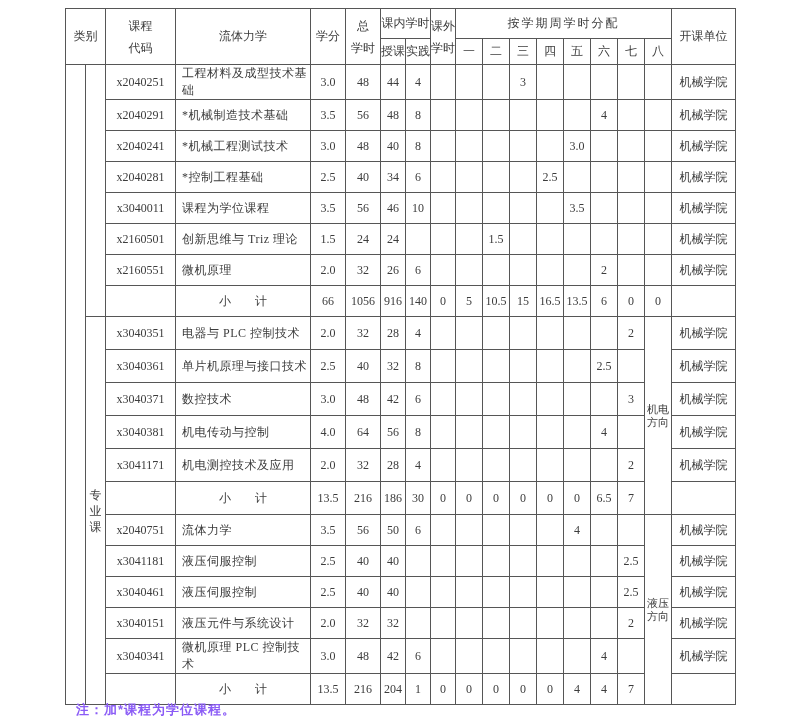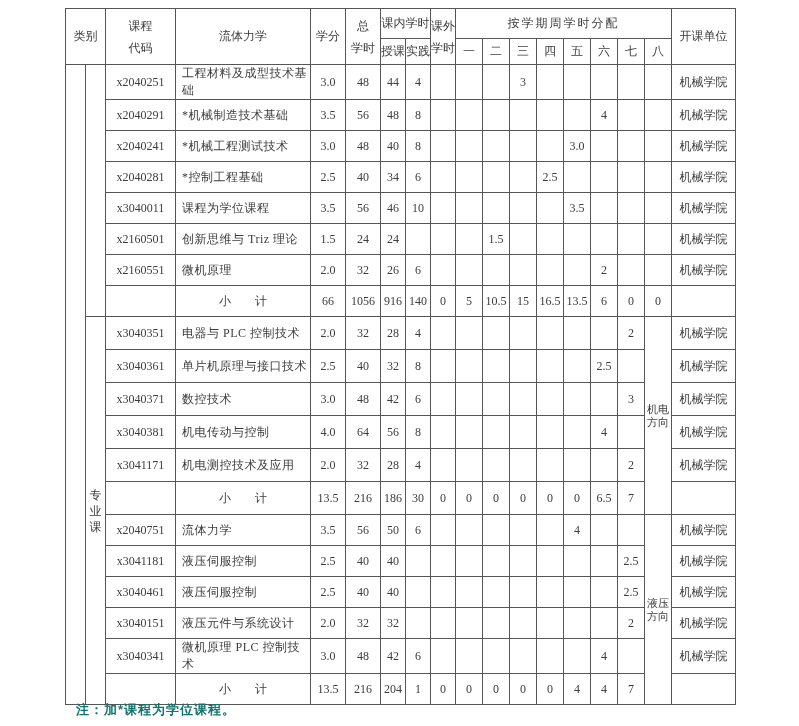--- a/index.html
+++ b/index.html
@@ -11,21 +11,21 @@
   .h1{height:30px}
   .h2{height:26px}
   tbody tr{height:31px}
   tbody tr.tall{height:33px}
   .pre{white-space:pre-line;line-height:22px;}
   .name{text-align:left;padding-left:6px;letter-spacing:0.5px;}
   .dist{letter-spacing:2px;}
   .cat-cell{white-space:pre-line;line-height:16px;}
   .dir{white-space:pre-line;line-height:13px;font-size:11px;}
   .unit{font-size:12px;}
-  .note{position:absolute;left:76px;top:701px;font-size:13px;font-weight:bold;color:#0f766e;
+  .note{position:absolute;left:76px;top:701px;font-size:13px;font-weight:bold;color:#8b5cf6;
         font-family:"Liberation Sans","DejaVu Sans",sans-serif;letter-spacing:1px;}
 </style>
 </head>
 <body>
 
 <table>
   <colgroup>
     <col style="width:20px">
       <col style="width:20px">
       <col style="width:70px">

